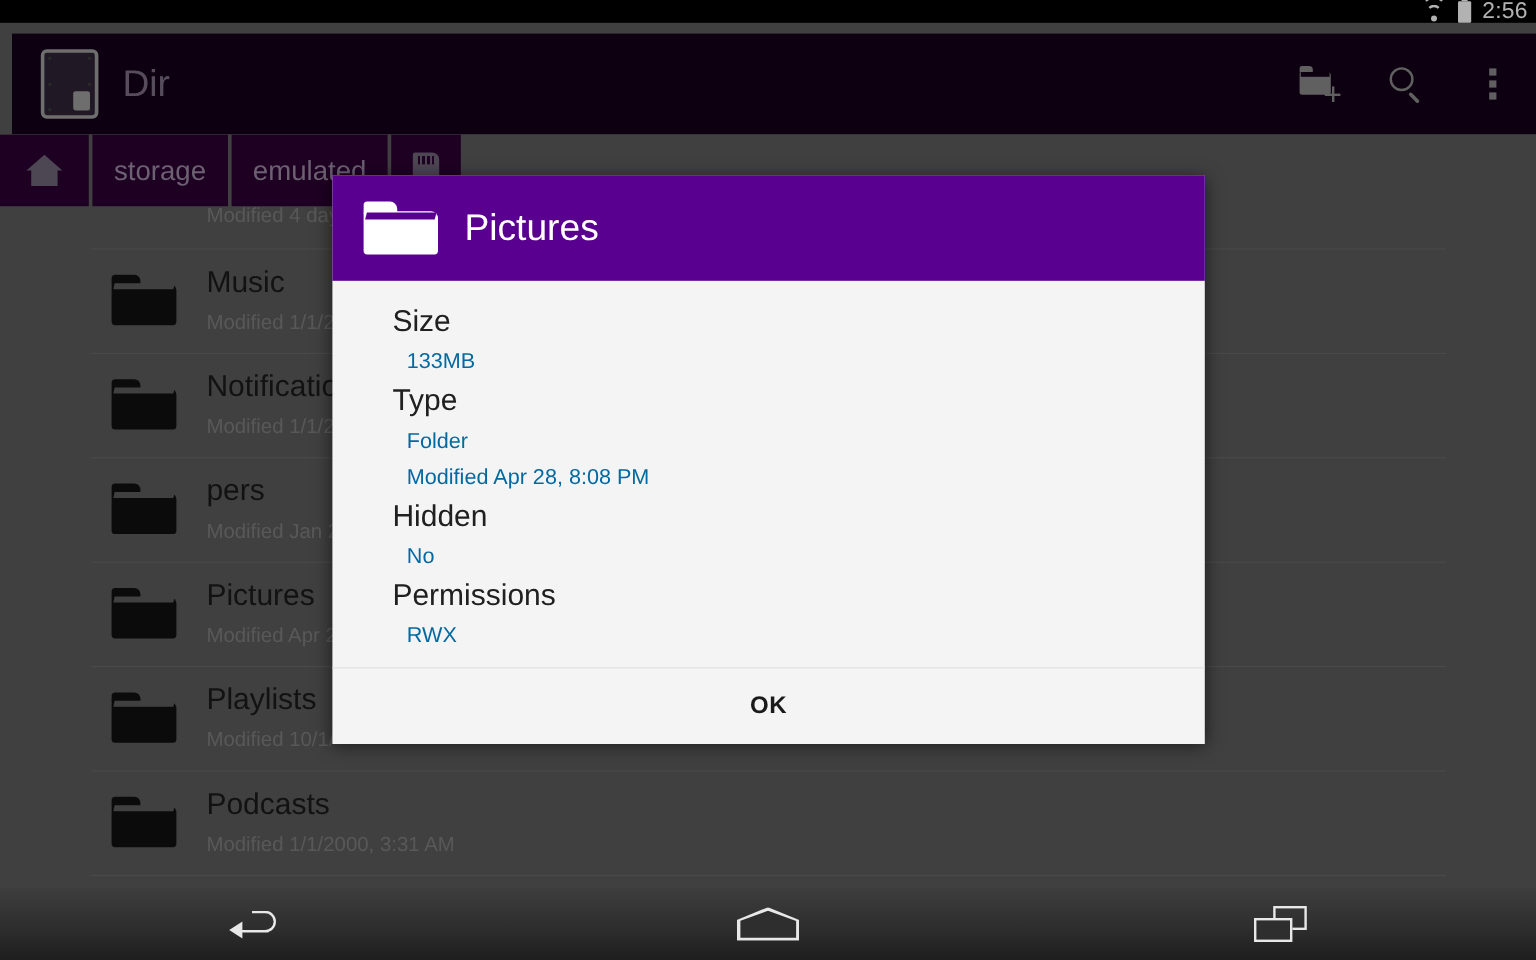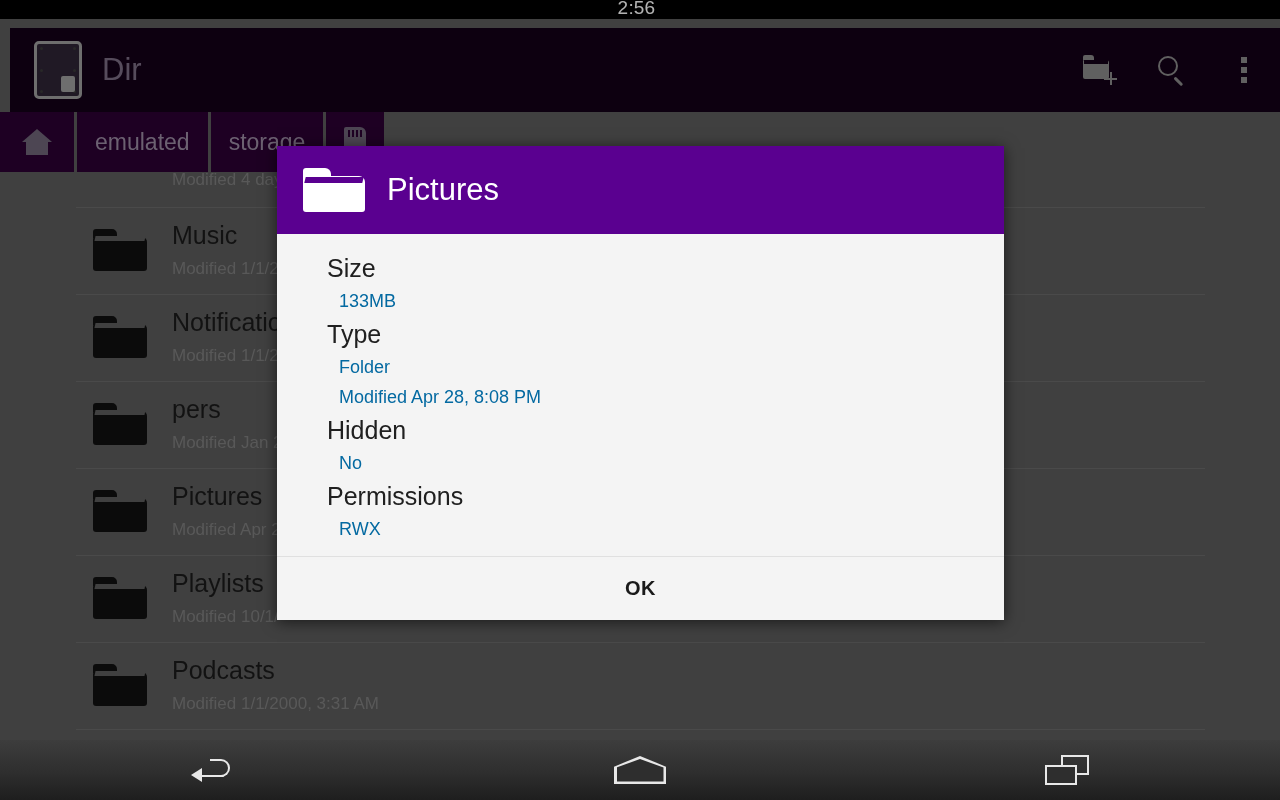--- a/index.html
+++ b/index.html
@@ -8,21 +8,21 @@
     font-family: "Liberation Sans", sans-serif;
     background: #000;
     overflow: hidden;
   }
   #screen { position: relative; width: 1280px; height: 800px; background: #5c5c5c; }
 
   
   .statusbar {
     position: absolute; top: 0; left: 0; width: 1280px; height: 19px;
     background: #000; display: flex; align-items: center;
-    justify-content: flex-end; padding-right: 7px; gap: 9px; flex-direction: column;
+    justify-content: flex-end; padding-right: 7px; gap: 9px;
   }
   .status-clock { color: #fff; font-size: 19px; letter-spacing: .2px; }
   .wifi-ico { width: 22px; height: 16px; position: relative; }
   .wifi-ico i {
     position: absolute; left: 50%; transform: translateX(-50%);
     border: 2.4px solid #fff; border-bottom-color: transparent;
     border-left-color: transparent; border-right-color: transparent;
     border-radius: 50%;
   }
   .wifi-ico i:nth-child(1){ width: 21px; height: 21px; bottom: 0px; }
@@ -255,22 +255,22 @@
     </div>
   </div>
 
   <div class="crumbs">
     <div class="crumb home">
       <div class="home-ico">
         <div class="roof"></div>
           <div class="base"></div>
       </div>
     </div>
+    <div class="crumb">storage</div>
     <div class="crumb">emulated</div>
-    <div class="crumb">storage</div>
     <div class="crumb">
       <div class="sd-ico"></div>
     </div>
   </div>
 
   <div class="filelist">
     <div class="row partial">
       <div class="sub">Modified 4 day</div>
     </div>
     <div class="row">

